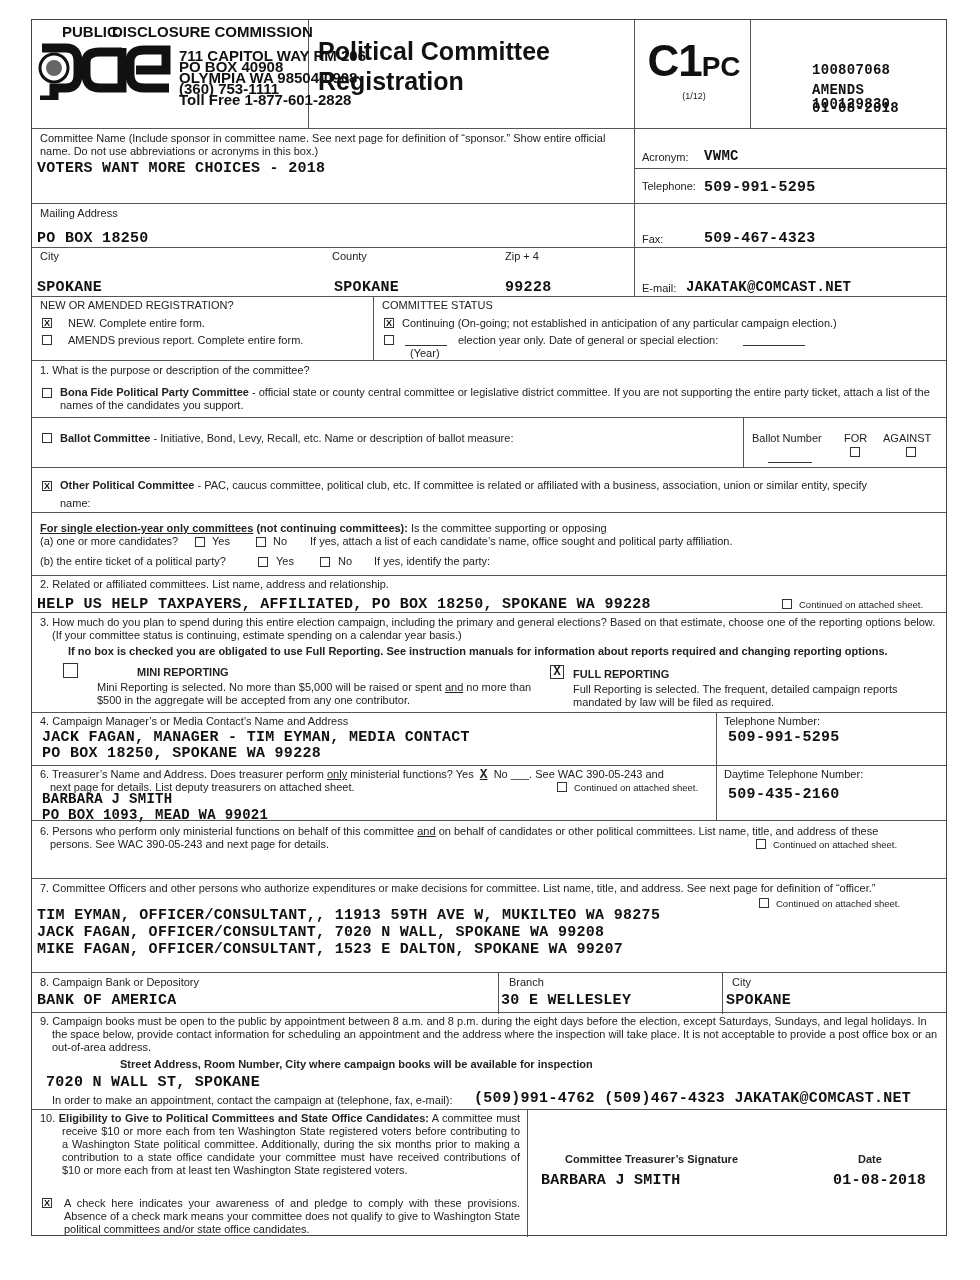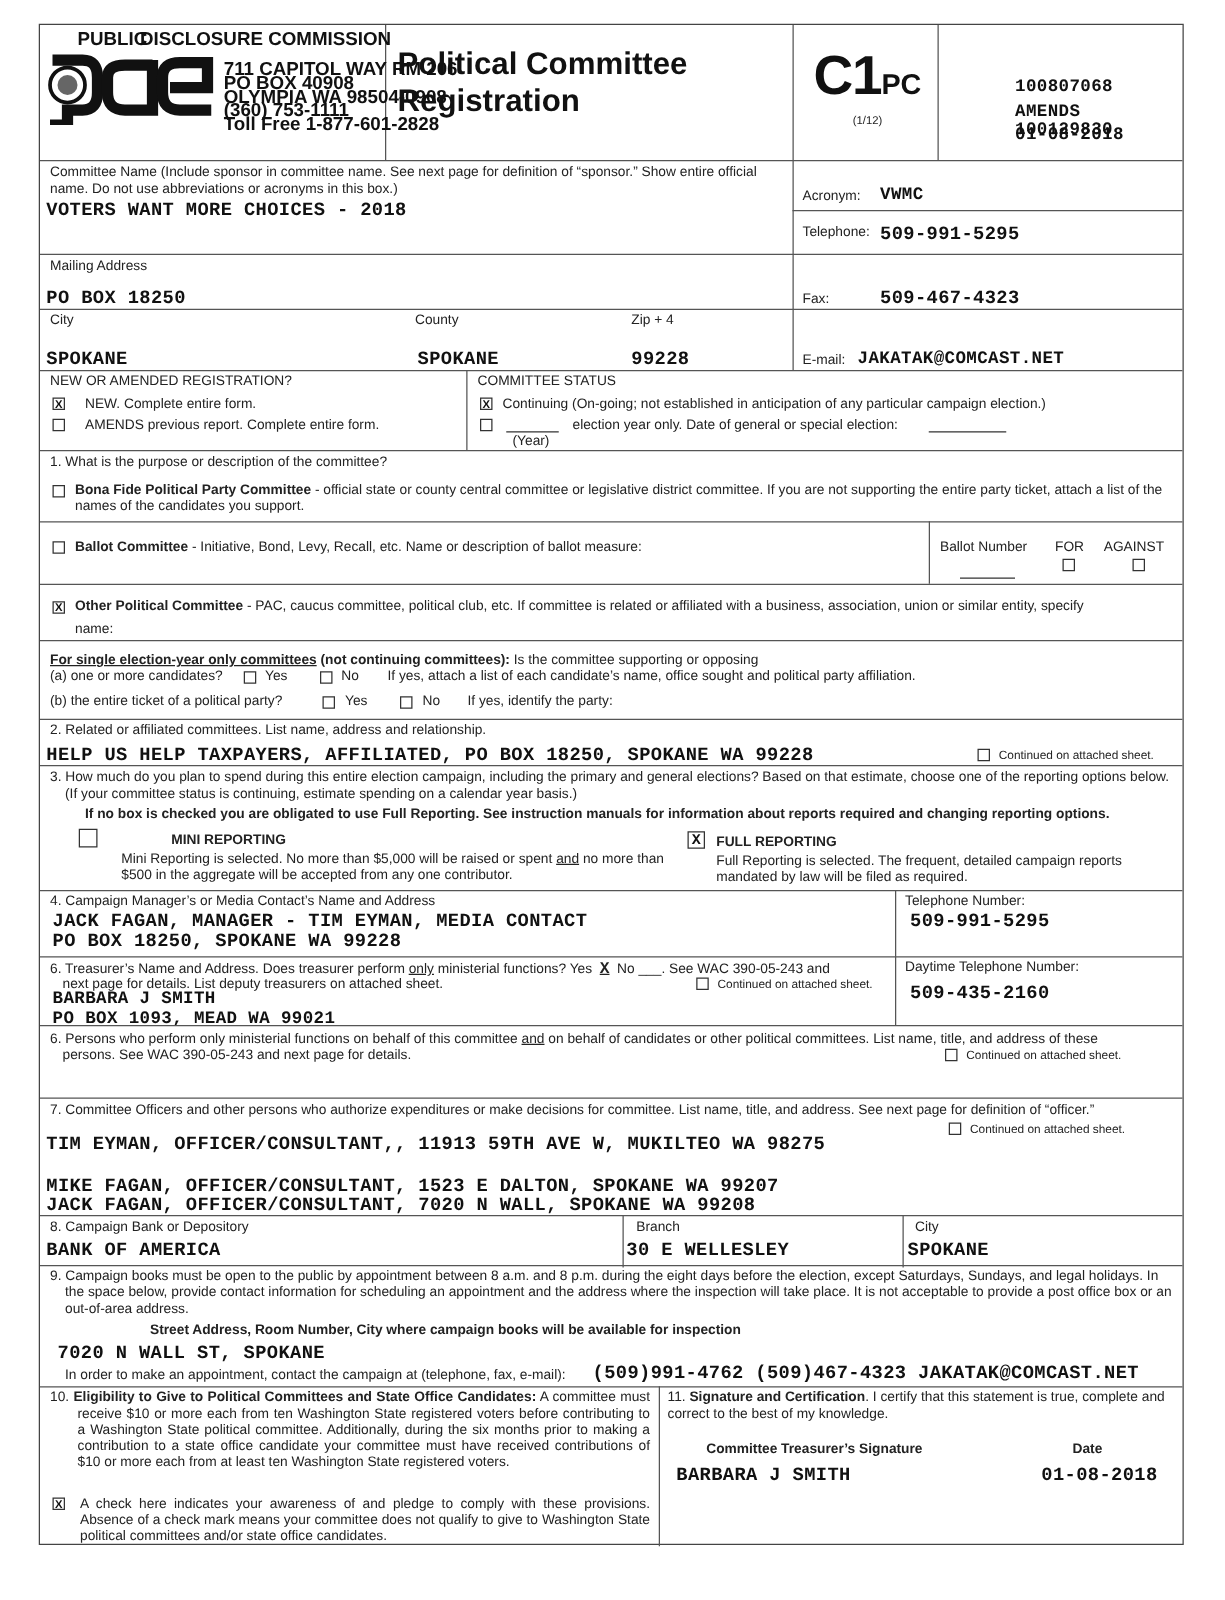--- a/index.html
+++ b/index.html
@@ -47,21 +47,21 @@
     <div class="hdr-small" style="position:static;">(360) 753-1111</div>
     <div class="hdr-small" style="position:static;">Toll Free 1-877-601-2828</div>
   </div>
 
   <div class="abs" style="left:286px; top:16px; font-size:25px; font-weight:bold; line-height:30px;">
     <div>Political Committee</div>
     <div>Registration</div>
   </div>
 
   <div class="abs" style="left:612px; top:16px; width:100px; text-align:center;">
-    <span style="font-size:44px; font-weight:bold; letter-spacing:-1px;">C1</span><span style="font-size:23px; font-weight:bold;">PC</span>
+    <span style="font-size:44px; font-weight:bold; letter-spacing:-1px;">C1</span><span style="font-size:28px; font-weight:bold;">PC</span>
   </div>
   <div class="lbl" style="left:612px; top:70px; width:100px; text-align:center; font-size:9px;">(1/12)</div>
 
   <div class="val" style="left:780px; top:42px; font-size:14px;">100807068</div>
   <div class="val" style="left:780px; top:62px; font-size:14px;">AMENDS</div>
   <div class="val" style="left:780px; top:76px; font-size:14px;">100129830</div>
   <div class="val" style="left:780px; top:80px; font-size:14px;">01-08-2018</div>
 
   <div class="vl" style="left:602px; top:108px; height:168px;"></div>
   <div class="hl" style="left:602px; top:148px; width:312px;"></div>
@@ -186,21 +186,21 @@
   <div class="lbl" style="left:8px; top:805px;"><span>6. Persons who perform only ministerial functions on behalf of this committee </span><span class="u">and</span><span> on behalf of candidates or other political committees. List name, title, and address of these</span></div>
   <div class="lbl" style="left:18px; top:818px;">persons.  See WAC 390-05-243 and next page for details.</div>
   <div class="cb" style="left:724px; top:819px;"></div>
   <div class="lbl" style="left:741px; top:818px; font-size:9.5px;">Continued on attached sheet.</div>
   <div class="hl" style="left:0; top:858px; width:914px;"></div>
 
   <div class="lbl" style="left:8px; top:862px;">7. Committee Officers and other persons who authorize expenditures or make decisions for committee.  List name, title, and address.  See next page for definition of “officer.”</div>
   <div class="cb" style="left:727px; top:878px;"></div>
   <div class="lbl" style="left:744px; top:877px; font-size:9.5px;">Continued on attached sheet.</div>
   <div class="val" style="left:5px; top:887px;">TIM EYMAN, OFFICER/CONSULTANT,, 11913 59TH AVE W, MUKILTEO WA 98275</div>
-  <div class="val" style="left:5px; top:904px;margin-top:32px;">JACK FAGAN, OFFICER/CONSULTANT, 7020 N WALL, SPOKANE WA 99208</div>
+  <div class="val" style="left:5px; top:904px;">JACK FAGAN, OFFICER/CONSULTANT, 7020 N WALL, SPOKANE WA 99208</div>
   <div class="val" style="left:5px; top:921px;">MIKE FAGAN, OFFICER/CONSULTANT, 1523 E DALTON, SPOKANE WA 99207</div>
   <div class="hl" style="left:0; top:952px; width:914px;"></div>
 
   <div class="vl" style="left:466px; top:952px; height:42px;"></div>
   <div class="vl" style="left:690px; top:952px; height:42px;"></div>
   <div class="lbl" style="left:8px; top:956px;">8. Campaign Bank or Depository</div>
   <div class="val" style="left:5px; top:972px;">BANK OF AMERICA</div>
   <div class="lbl" style="left:477px; top:956px;">Branch</div>
   <div class="val" style="left:469px; top:972px;">30 E WELLESLEY</div>
   <div class="lbl" style="left:700px; top:956px;">City</div>
@@ -213,19 +213,18 @@
   <div class="lbl" style="left:20px; top:1074px;">In order to make an appointment, contact the campaign at (telephone, fax, e-mail):</div>
   <div class="val" style="left:442px; top:1070px;">(509)991-4762 (509)467-4323 JAKATAK@COMCAST.NET</div>
   <div class="hl" style="left:0; top:1089px; width:914px;"></div>
 
   <div class="vl" style="left:495px; top:1089px; height:128px;"></div>
 
   <div class="lbl-wrap" style="left:8px; top:1092px; width:480px; text-align:justify; padding-left:22px;"><span style="margin-left:-22px;">10. </span><span class="b">Eligibility to Give to Political Committees and State Office Candidates:</span><span>  A committee must receive $10 or more each from ten Washington State registered voters before contributing to a Washington State political committee.  Additionally, during the six months prior to making a contribution to a state office candidate your committee must have received contributions of $10 or more each from at least ten Washington State registered voters.</span></div>
   <div class="cb checked" style="left:10px; top:1178px;">X</div>
   <div class="lbl-wrap" style="left:26px; top:1177px; width:462px; text-align:justify; text-indent:0; padding-left:6px;">A check here indicates your awareness of and pledge to comply with these provisions.  Absence of a check mark means your committee does not qualify to give to Washington State political committees and/or state office candidates.</div>
 
-  <div class="lbl-wrap" style="left:502px; top:1092px; width:400px;"><span>11. </span><span class="b">Signature and Certification</span><span>.  I certify that this statement is true, complete and correct to the best of my knowledge.</span></div>
   <div class="lbl b" style="left:533px; top:1133px;">Committee Treasurer’s Signature</div>
   <div class="lbl b" style="left:826px; top:1133px;">Date</div>
   <div class="val" style="left:509px; top:1152px;">BARBARA J SMITH</div>
   <div class="val" style="left:801px; top:1152px;">01-08-2018</div>
 
 </div>
 
 </body></html>

